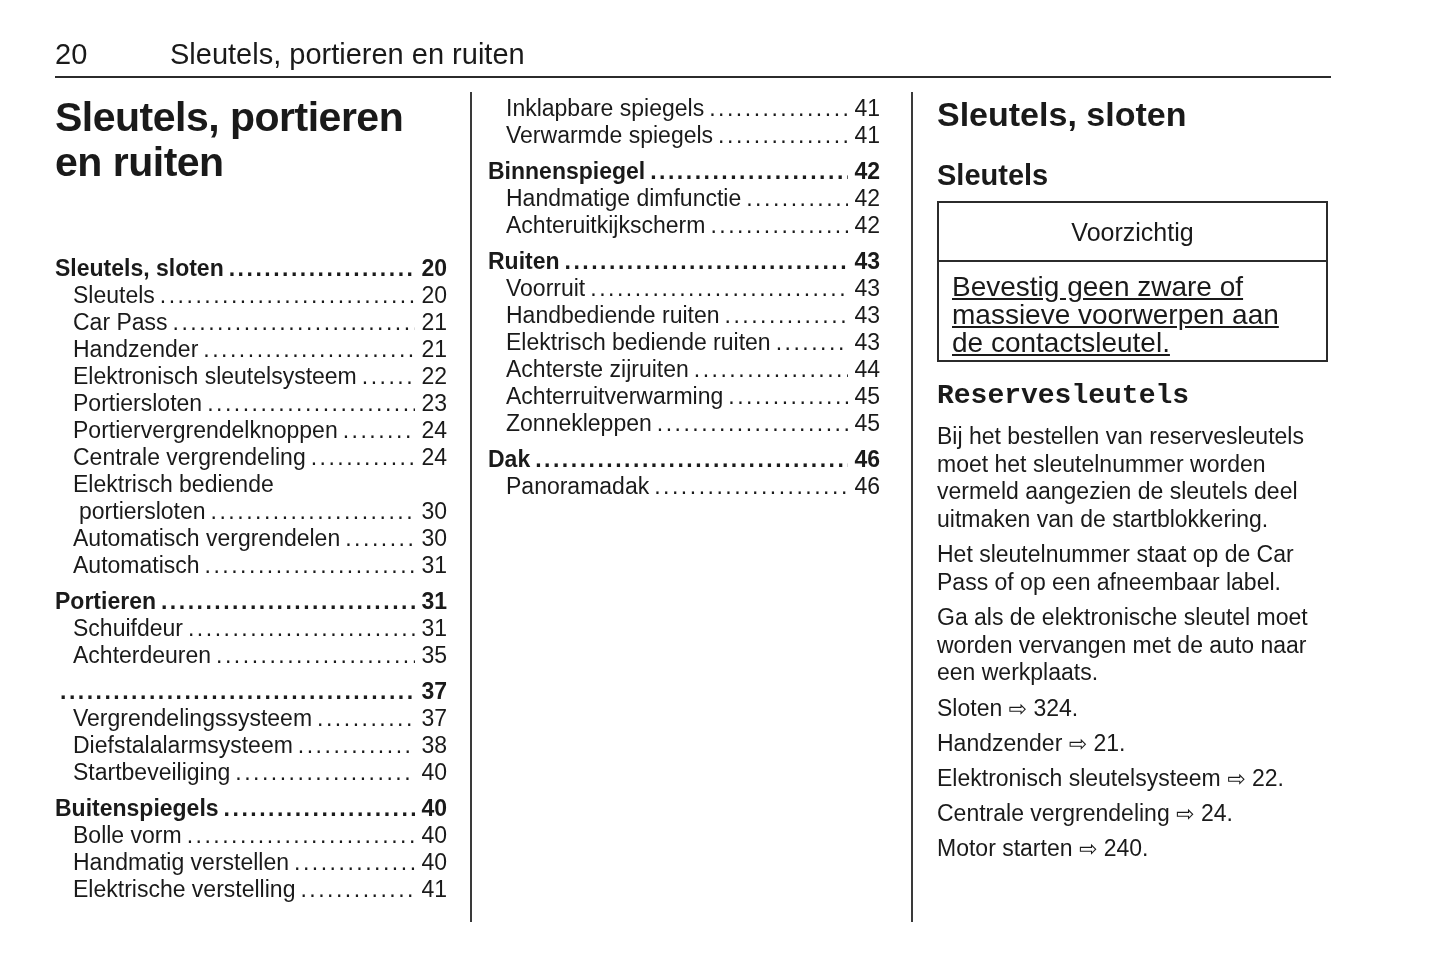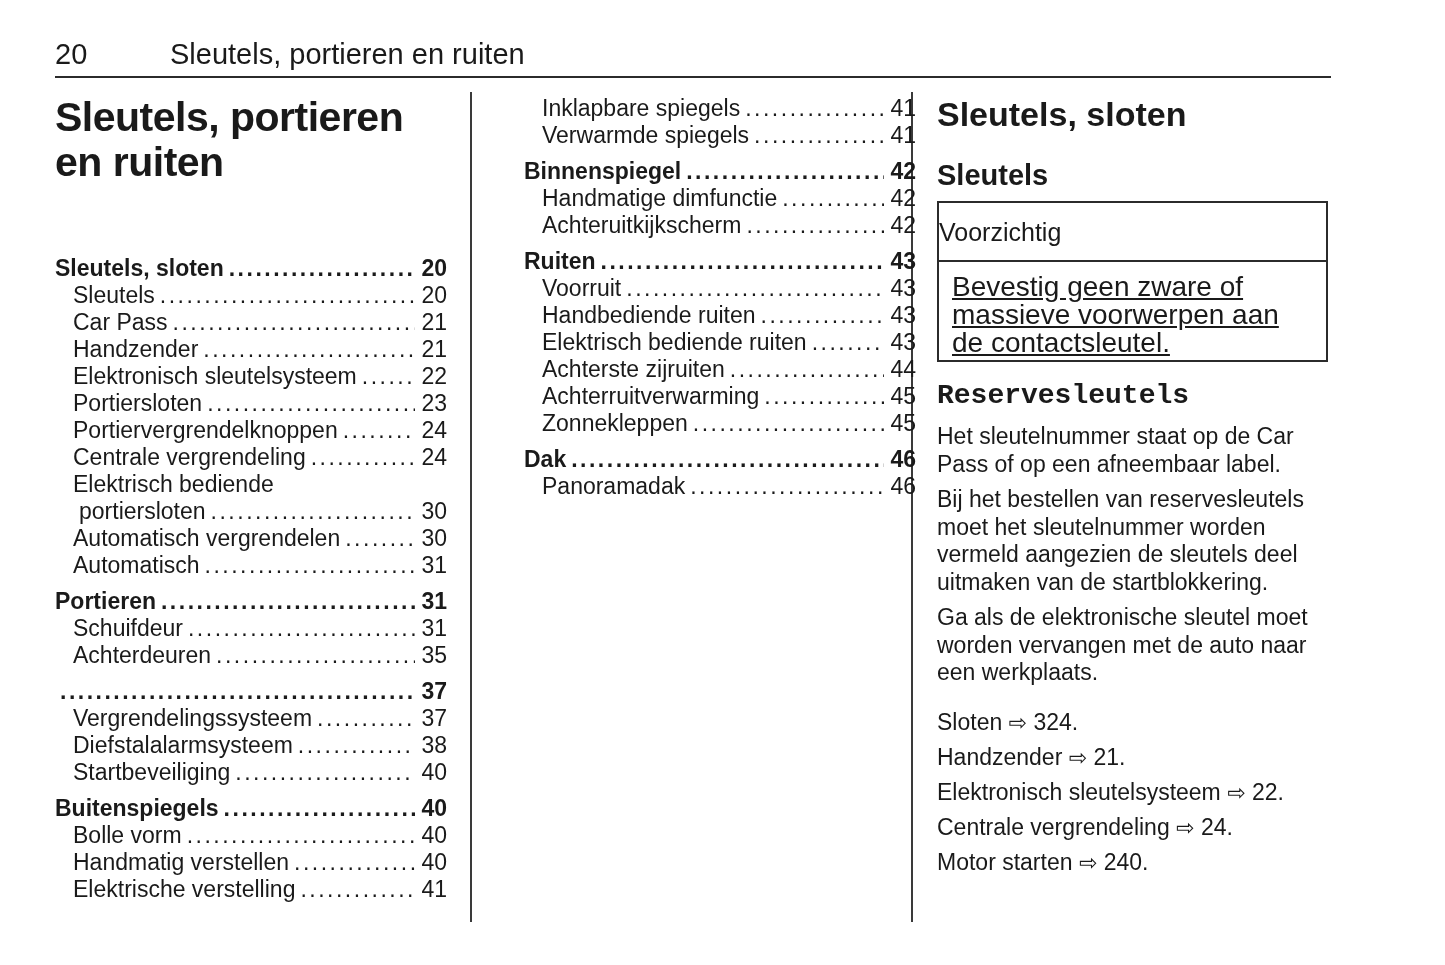--- a/index.html
+++ b/index.html
@@ -20,21 +20,21 @@
   .hdr-rule { position: absolute; left: 55px; top: 76px; width: 1276px; height: 2px; background: #2b2b2b; }
 
   
   .col-divider { position: absolute; top: 92px; width: 2px; height: 830px; background: #3a3a3a; }
   .divider-1 { left: 470px; }
   .divider-2 { left: 911px; }
 
   
   .col { position: absolute; top: 95px; }
   .col-left  { left: 55px;  width: 392px; }
-  .col-mid   { left: 524px; width: 392px; }
+  .col-mid   { left: 488px; width: 392px; }
   .col-right { left: 937px; width: 393px; }
 
   .chapter-title {
     font-size: 41px; font-weight: 700; line-height: 45px;
     width: 382px; letter-spacing: -0.5px;
     margin-bottom: 70px;
   }
 
   
   .toc { font-size: 23px; line-height: 27px; }
@@ -57,35 +57,35 @@
   
   .section-title { font-size: 34px; font-weight: 700; line-height: 38px; }
   .subsection-title { font-size: 29px; font-weight: 700; line-height: 32px; margin-top: 26px; }
 
   .caution-box {
     margin-top: 10px;
     border: 2px solid #2b2b2b;
     width: 391px;
   }
   .caution-title {
-    font-size: 25px; line-height: 28px;
+    text-align: center; font-size: 25px; line-height: 28px;
     padding: 15px 0 14px 0;
     border-bottom: 2px solid #2b2b2b;
   }
   .caution-body {
     font-size: 28px; line-height: 28px;
     padding: 11px 12px 3px 13px;
     text-decoration: underline;
   }
 
   .subheading { font-size: 28px; font-weight: 700; line-height: 31px; margin-top: 18px; margin-bottom: 12px; font-family: Liberation Mono, monospace; }
 
   .body-para { font-size: 23px; line-height: 27.5px; margin-bottom: 8px; }
 
-  .refs { margin-top: 22px; }
+  .refs { margin-top: 8px; }
   .ref-line { font-size: 23px; line-height: 27px; margin-bottom: 8px; }
   .ref-arrow { font-family: "DejaVu Sans", sans-serif; font-size: 22px; }
 </style>
 </head>
 <body>
 
 <div class="page">
 
   <div class="page-header">
     <span class="hdr-num">20</span>
@@ -364,22 +364,22 @@
     <div class="subsection-title">Sleutels</div>
 
     <div class="caution-box">
       <div class="caution-title">Voorzichtig</div>
       <div class="caution-body">Bevestig geen zware of massieve voorwerpen aan de contactsleutel.</div>
     </div>
 
     <div class="subheading">Reservesleutels</div>
 
     <div>
+        <p class="body-para">Bij het bestellen van reservesleutels moet het sleutelnummer worden vermeld aangezien de sleutels deel uitmaken van de startblokkering.</p>
         <p class="body-para">Het sleutelnummer staat op de Car Pass of op een afneembaar label.</p>
-        <p class="body-para">Bij het bestellen van reservesleutels moet het sleutelnummer worden vermeld aangezien de sleutels deel uitmaken van de startblokkering.</p>
         <p class="body-para">Ga als de elektronische sleutel moet worden vervangen met de auto naar een werkplaats.</p>
       </div>
 
     <div class="refs">
         <div class="ref-line"><span>Sloten </span><span class="ref-arrow">⇨</span><span> 324.</span></div>
         <div class="ref-line"><span>Handzender </span><span class="ref-arrow">⇨</span><span> 21.</span></div>
         <div class="ref-line"><span>Elektronisch sleutelsysteem </span><span class="ref-arrow">⇨</span><span> 22.</span></div>
         <div class="ref-line"><span>Centrale vergrendeling </span><span class="ref-arrow">⇨</span><span> 24.</span></div>
         <div class="ref-line"><span>Motor starten </span><span class="ref-arrow">⇨</span><span> 240.</span></div>
       </div>

